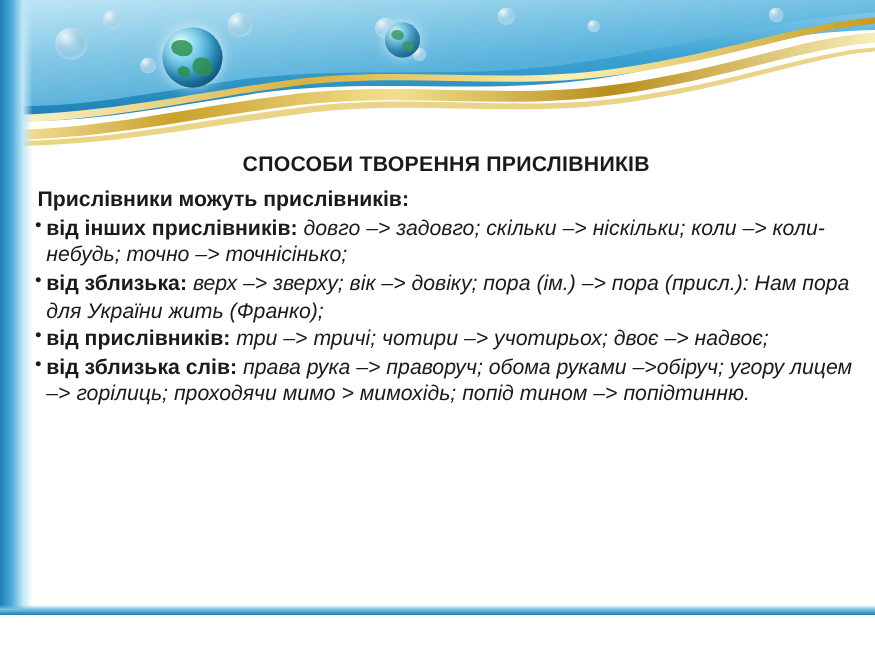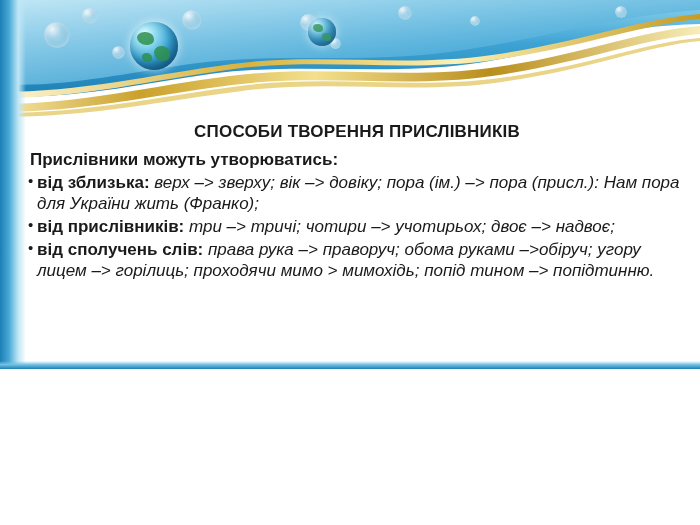--- a/index.html
+++ b/index.html
@@ -9,21 +9,21 @@
   body {
     width: 700px;
     height: 525px;
     overflow: hidden;
     font-family: "Liberation Sans", sans-serif;
     background: #ffffff;
   }
   .slide {
     position: relative;
     width: 700px;
-    height: 369px;
+    height: 492px;
     background: #ffffff;
     overflow: hidden;
   }
   
   .header-band {
     position: absolute;
     left: 0;
     top: 0;
     width: 700px;
     height: 118px;
@@ -184,31 +184,35 @@
       <div class="land" style="left:5px; top:6px; width:10px; height:8px;"></div>
       <div class="land" style="left:14px; top:15px; width:9px; height:8px;"></div>
     </div>
   </div>
 
   <div class="left-edge"></div>
   <div class="bottom-edge"></div>
 
   <div class="content">
     <div class="title">СПОСОБИ ТВОРЕННЯ ПРИСЛІВНИКІВ</div>
-    <div class="lead">Прислівники можуть утворюватись:</div>
+    <div class="lead">Прислівники можуть прислівників:</div>
 
     <ul class="bullets">
+      <li>
+        <span class="b-lead">від інших прислівників:</span>
+        <span class="b-body">довго –&gt; задовго; скільки –&gt; ніскільки; коли –&gt; коли-небудь; точно –&gt; точнісінько;</span>
+      </li>
       <li>
         <span class="b-lead">від зблизька:</span>
         <span class="b-body">верх –&gt; зверху; вік –&gt; довіку; пора (ім.) –&gt; пора (присл.): Нам пора для України жить (Франко);</span>
       </li>
       <li>
         <span class="b-lead">від прислівників:</span>
         <span class="b-body">три –&gt; тричі; чотири –&gt; учотирьох; двоє –&gt; надвоє;</span>
       </li>
       <li>
-        <span class="b-lead">від сполучень слів:</span>
+        <span class="b-lead">від зблизька слів:</span>
         <span class="b-body">права рука –&gt; праворуч; обома руками –&gt;обіруч; угору лицем –&gt; горілиць; проходячи мимо &gt; мимохідь; попід тином –&gt; попідтинню.</span>
       </li>
     </ul>
   </div>
 
 </div>
 
 </body></html>

